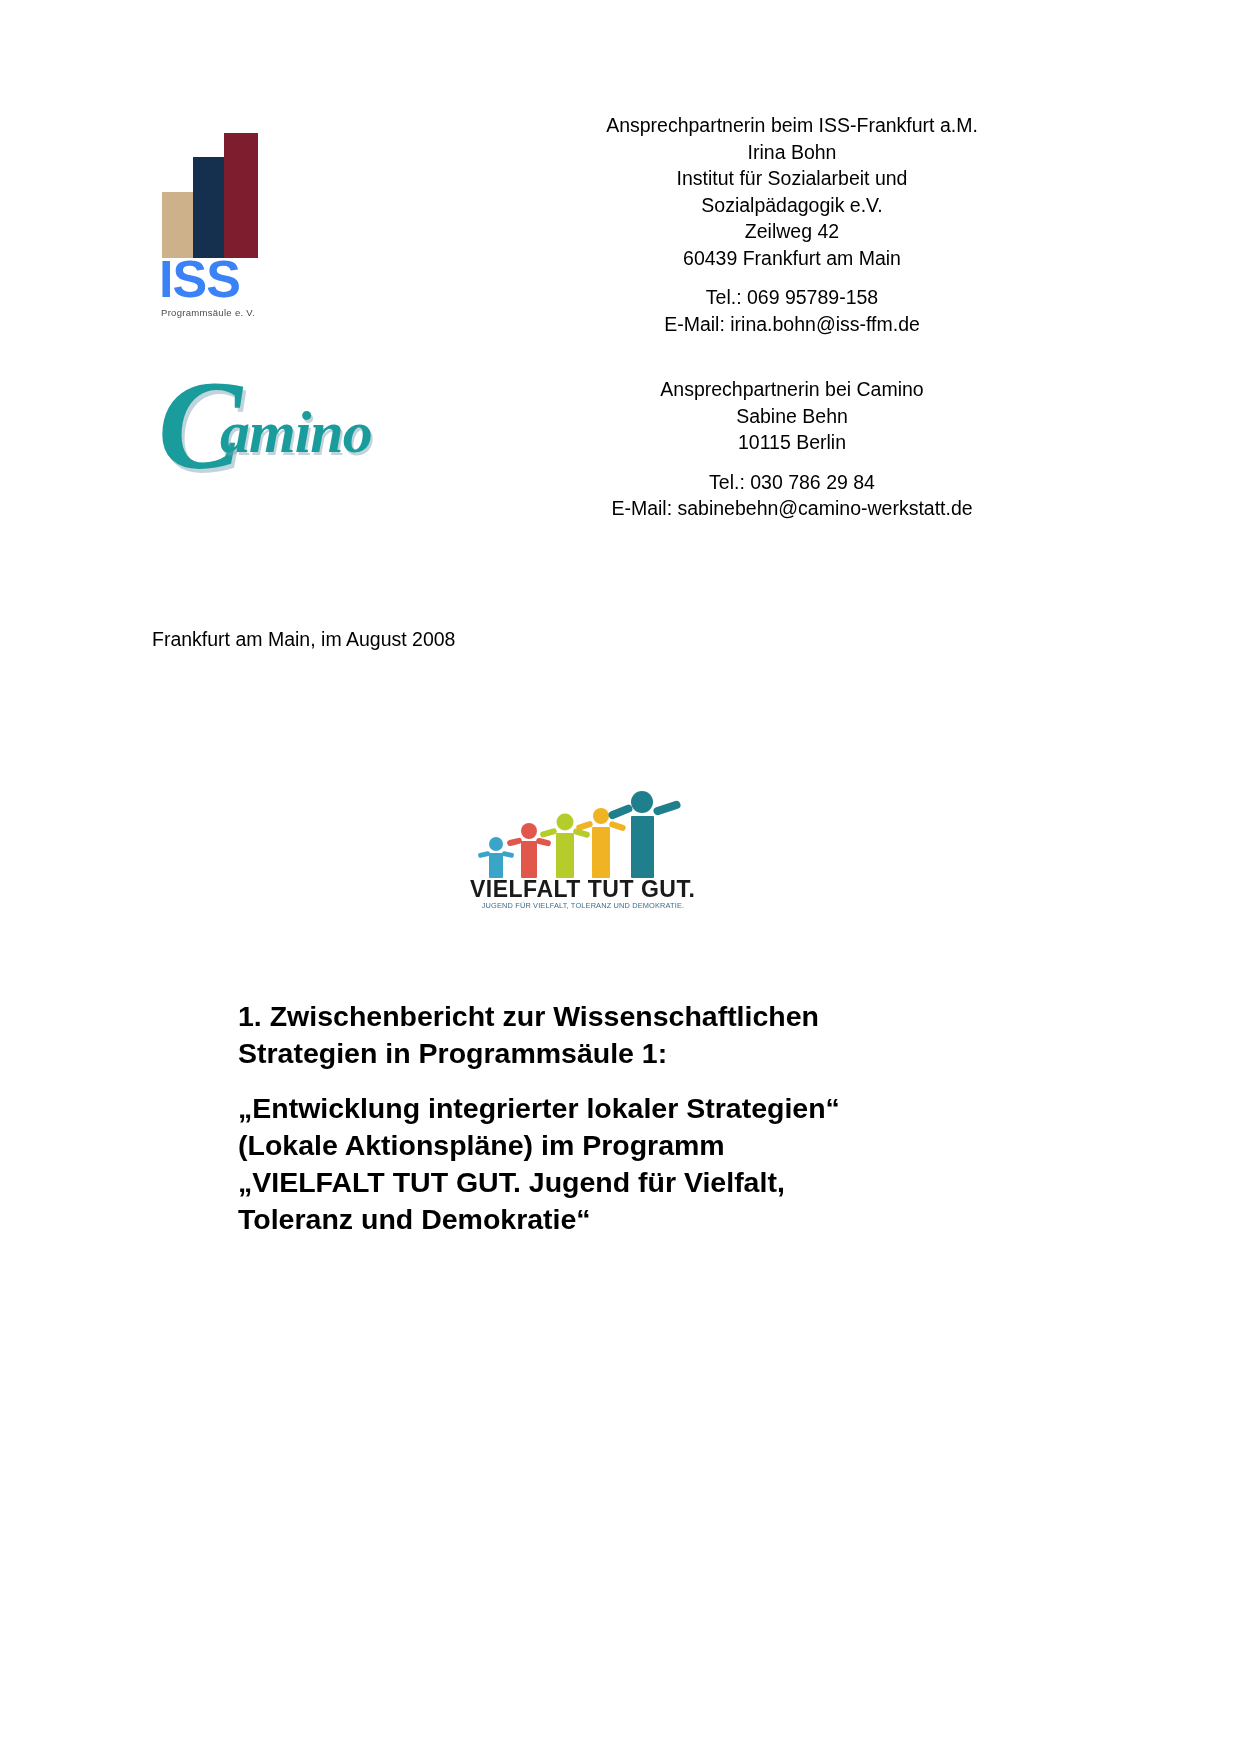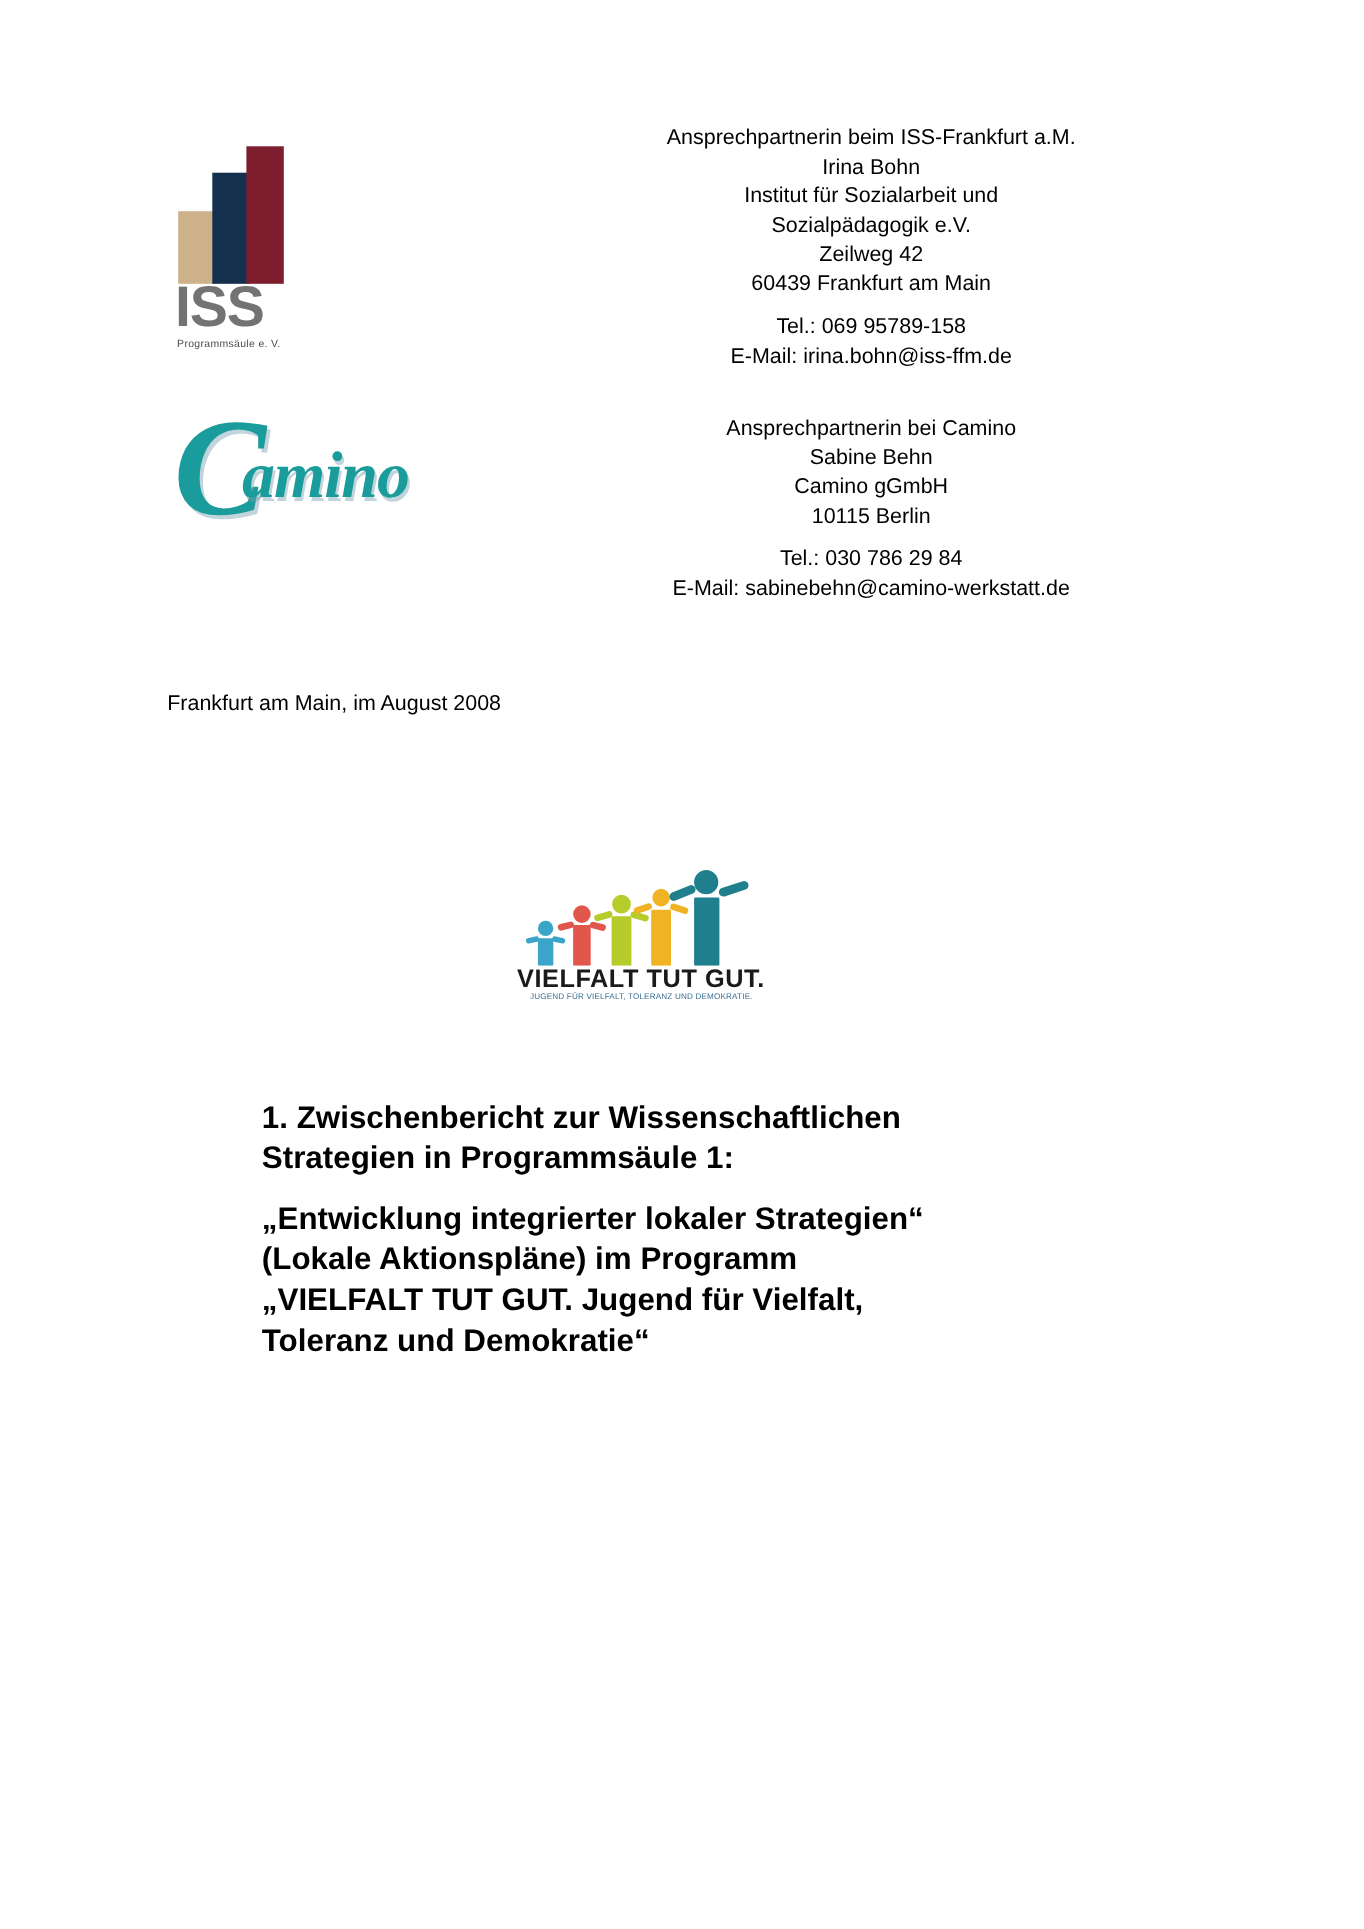--- a/index.html
+++ b/index.html
@@ -23,21 +23,21 @@
   #iss-logo { left: 150px; top: 133px; width: 140px; height: 195px; }
   .iss-bars { position: relative; width: 120px; height: 125px; }
   .iss-bar { position: absolute; bottom: 0; }
   .iss-bar.tan   { left: 12px;  width: 34px; height: 66px;  background: #cdb18a; }
   .iss-bar.navy  { left: 43px;  width: 34px; height: 101px; background: #15304e; }
   .iss-bar.red   { left: 74px;  width: 34px; height: 125px; background: #7d1d2e; }
   .iss-word {
     position: absolute; left: 9px; top: 120px;
     font-family: "Liberation Sans", sans-serif;
     font-weight: bold; font-size: 52px; letter-spacing: -1px;
-    color: #737373; line-height: 1; text-align: right;
+    color: #3b82f6; line-height: 1; text-align: right;
   }
   .iss-sub {
     position: absolute; left: 11px; top: 174px;
     font-size: 9.5px; color: #4a4a4a; letter-spacing: 0.3px;
     font-family: "Liberation Sans", sans-serif;
   }
 
   
   #camino-logo { left: 158px; top: 362px; width: 210px; height: 130px; }
   .camino-text {
@@ -147,21 +147,20 @@
     <div class="gap-sm"></div>
     <div class="contact-line">Tel.: 069 95789-158</div>
     <div class="contact-line">E-Mail: irina.bohn@iss-ffm.de</div>
   </div>
 
   <div class="gap-lg"></div>
 
   <div class="contact-block">
     <div class="contact-line">Ansprechpartnerin bei Camino</div>
     <div class="contact-line">Sabine Behn</div>
-    <div class="contact-line">Camino gGmbH</div>
     <div class="contact-line">10115 Berlin</div>
     <div class="gap-sm"></div>
     <div class="contact-line">Tel.: 030 786 29 84</div>
     <div class="contact-line">E-Mail: sabinebehn@camino-werkstatt.de</div>
   </div>
 
 </div>
 
 <div class="abs" id="place-date">Frankfurt am Main, im August 2008</div>
 

